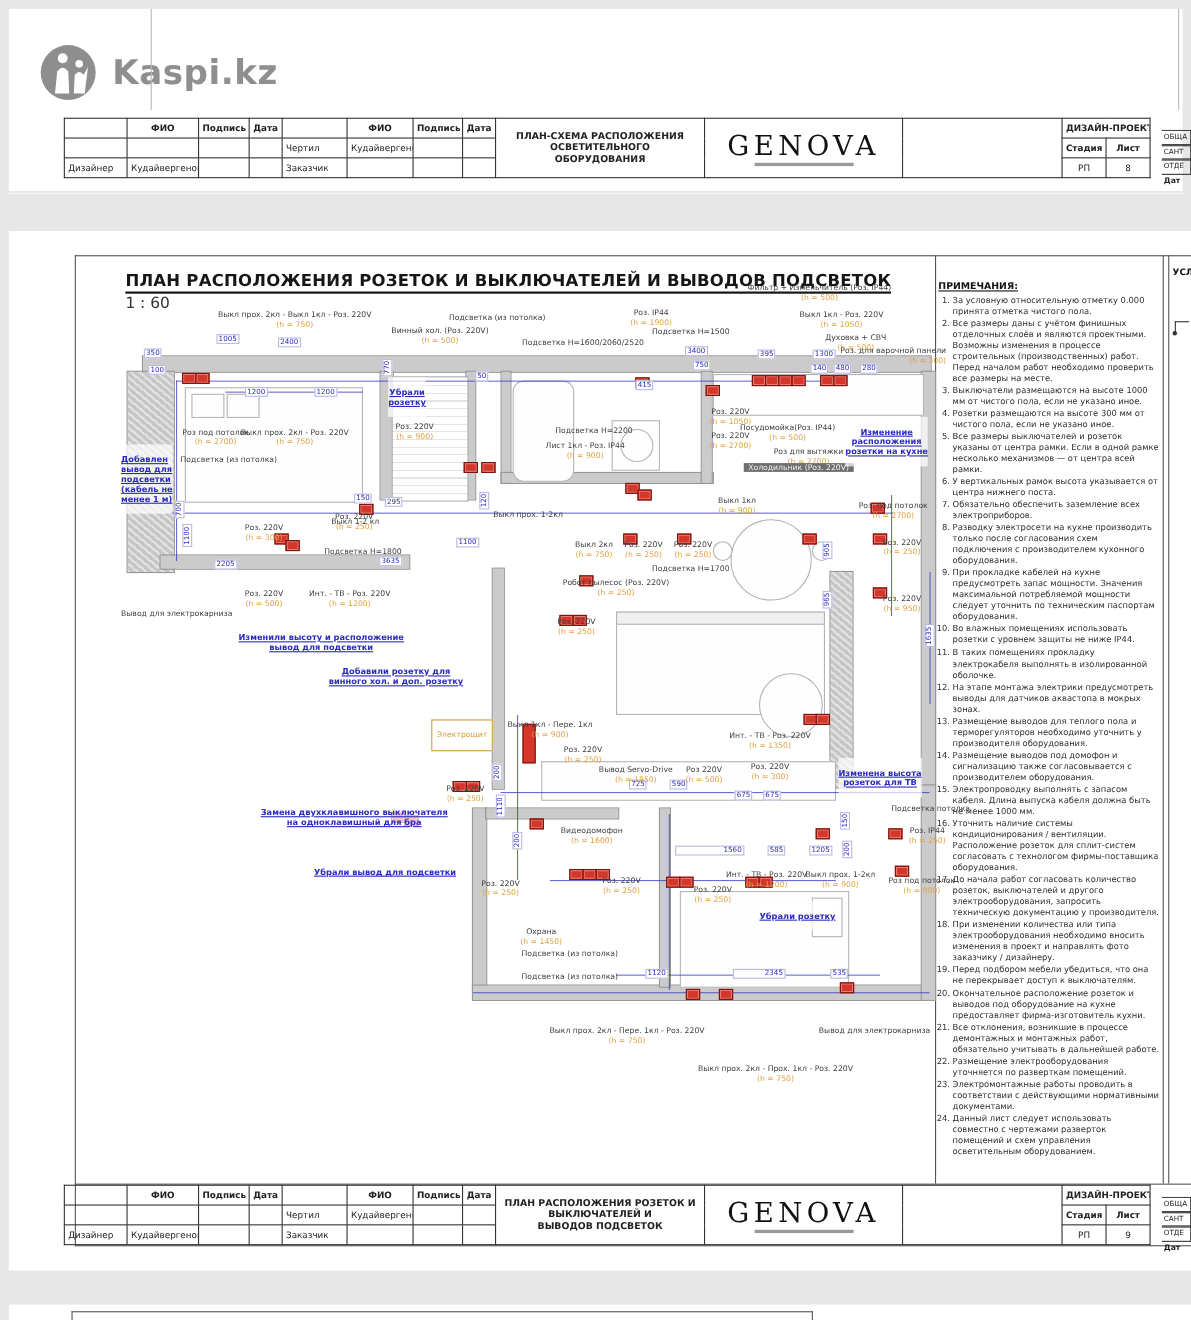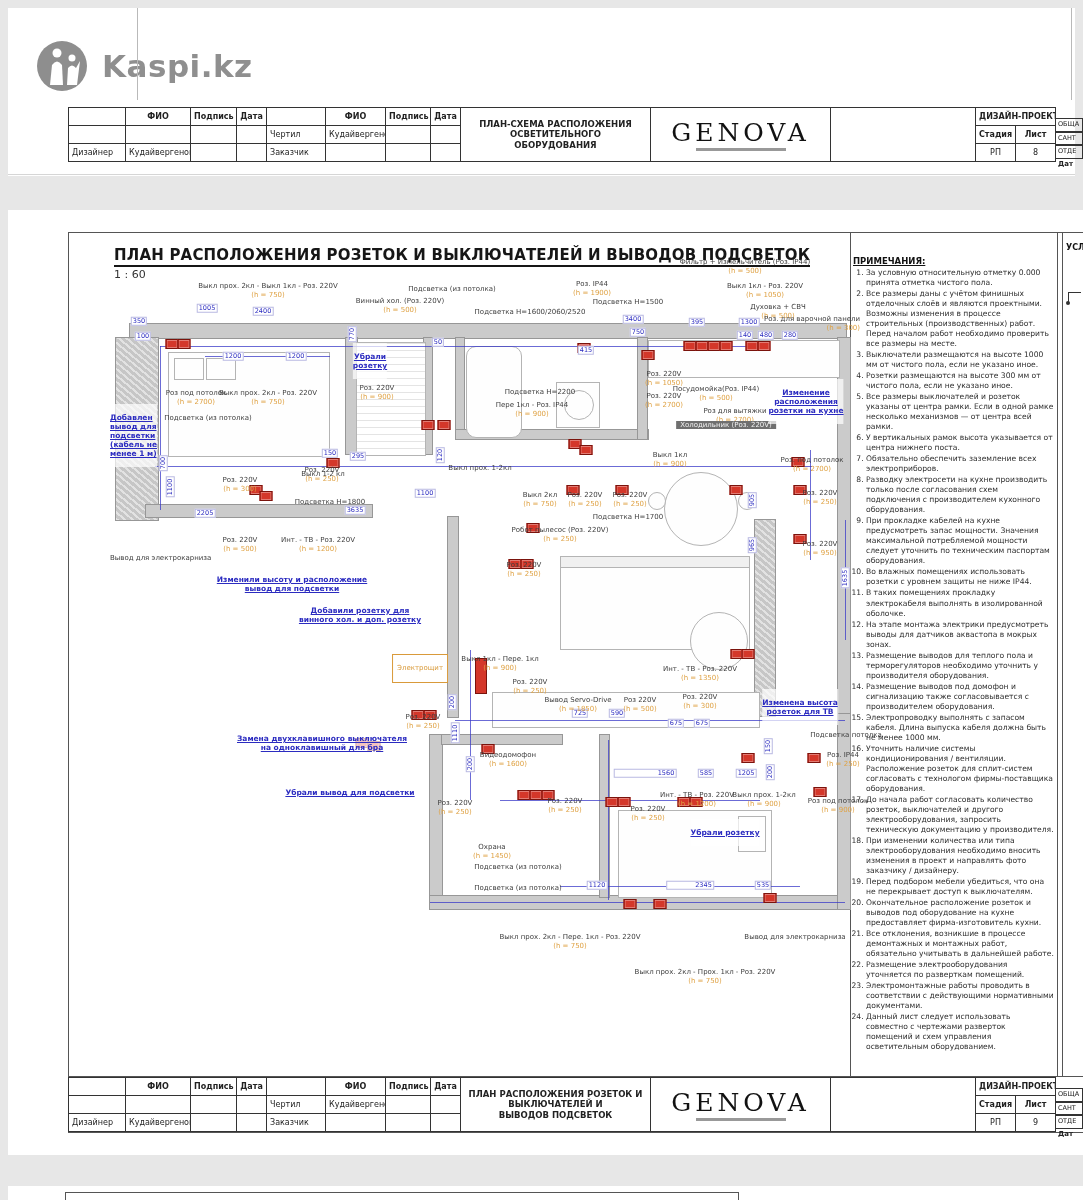--- a/index.html
+++ b/index.html
@@ -5,33 +5,33 @@
   html,body{margin:0;padding:0;}
   body{background:#e7e7e7;font-family:"DejaVu Sans",sans-serif;}
   .page{position:relative;width:1083px;height:1200px;overflow:hidden;background:#e7e7e7;}
   .sheet{position:absolute;background:#fff;}
   .vline,.hline{position:absolute;background:#b9b9b9;}
   .frameline{position:absolute;background:#555;}
   
   .kaspi{position:absolute;left:36px;top:40px;display:flex;align-items:center;gap:14px;}
   .kaspi-text{font-size:31px;font-weight:bold;color:#8f8f8f;letter-spacing:.5px;}
   
-  table.tb{border-collapse:collapse;table-layout:fixed;position:absolute;left:68px;width:987px;font-size:8px;color:#222;border-radius:22px;}
+  table.tb{border-collapse:collapse;table-layout:fixed;position:absolute;left:58px;width:987px;font-size:8px;color:#222;border-radius:22px;}
   table.tb td{border:1px solid #333;padding:0 3px;height:17px;overflow:hidden;white-space:nowrap;}
   table.tb td.c{text-align:center;}
   table.tb td.bold{font-weight:bold;}
   .tb-title{font-weight:bold;font-size:8.5px;text-align:center;white-space:pre-line !important;line-height:1.25;}
   .genova{font-family:"DejaVu Serif",serif;font-size:25px;letter-spacing:4px;text-align:center;color:#111;}
   .genova-sub{height:3px;margin:1px auto 0;width:90px;background:#999;}
   .cutcol{position:absolute;left:1056px;width:27px;font-size:6.5px;color:#222;overflow:hidden;}
   .cutcol div{border:1px solid #333;border-left:none;height:11.5px;line-height:11.5px;padding-left:2px;overflow:hidden;}
   .datcut{position:absolute;left:1058px;font-size:7px;font-weight:bold;color:#222;}
   
   .main-title{position:absolute;left:114px;top:246px;font-size:15px;font-weight:bold;color:#161616;border-bottom:2px solid #161616;padding-bottom:1px;letter-spacing:.2px;}
-  .scale{position:absolute;left:114px;top:268px;font-size:11px;color:#333;}
+  .scale{position:absolute;left:114px;top:268px;font-size:14px;color:#333;}
   
   .notes{position:absolute;left:853px;top:256px;width:201px;color:#2e2e2e;}
   .notes h3{margin:0 0 2px 0;font-size:8.5px;text-decoration:underline;color:#111;}
   .notes ol{margin:0;padding-left:13px;font-size:7.6px;line-height:1.32;}
   .notes li{margin-bottom:1px;}
   
   .legend-h{position:absolute;left:1066px;top:243px;font-size:8px;font-weight:bold;color:#111;}
   .legend-frag{position:absolute;left:1068px;top:292px;width:12px;height:10px;border-left:1.5px solid #333;border-top:1.5px solid #333;}
   .legend-frag::after{content:"";position:absolute;left:-3px;bottom:-2px;width:4px;height:4px;border-radius:50%;background:#333;}
   
@@ -433,21 +433,21 @@
         <span class="t">Роз. 220V</span>
         <span class="h">(h = 900)</span>
       </div>
 
       <div class="lbl" style="left: 540px; top: 380px;">
         <span class="t">Подсветка H=2200</span>
         
       </div>
 
       <div class="lbl" style="left: 532px; top: 393px;">
-        <span class="t">Пере 1кл - Роз. IP44</span>
+        <span class="t">Лист 1кл - Роз. IP44</span>
         <span class="h">(h = 900)</span>
       </div>
 
       <div class="lbl" style="left: 480px; top: 456px;">
         <span class="t">Выкл прох. 1-2кл</span>
         
       </div>
 
       <div class="lbl" style="left: 323px; top: 462px;">
         <span class="t">Выкл 1-2 кл</span>
@@ -557,21 +557,21 @@
       <div class="lbl" style="left: 700px; top: 685px;">
         <span class="t">Роз. 220V</span>
         <span class="h">(h = 300)</span>
       </div>
 
       <div class="lbl" style="left: 423px; top: 705px;">
         <span class="t">Роз. 220V</span>
         <span class="h">(h = 250)</span>
       </div>
 
-      <div class="lbl" style="left: 508px; top: 743px;">
+      <div class="lbl" style="left: 538px; top: 743px;">
         <span class="t">Видеодомофон</span>
         <span class="h">(h = 1600)</span>
       </div>
 
       <div class="lbl" style="left: 455px; top: 791px;">
         <span class="t">Роз. 220V</span>
         <span class="h">(h = 250)</span>
       </div>
 
       <div class="lbl" style="left: 565px; top: 789px;">

